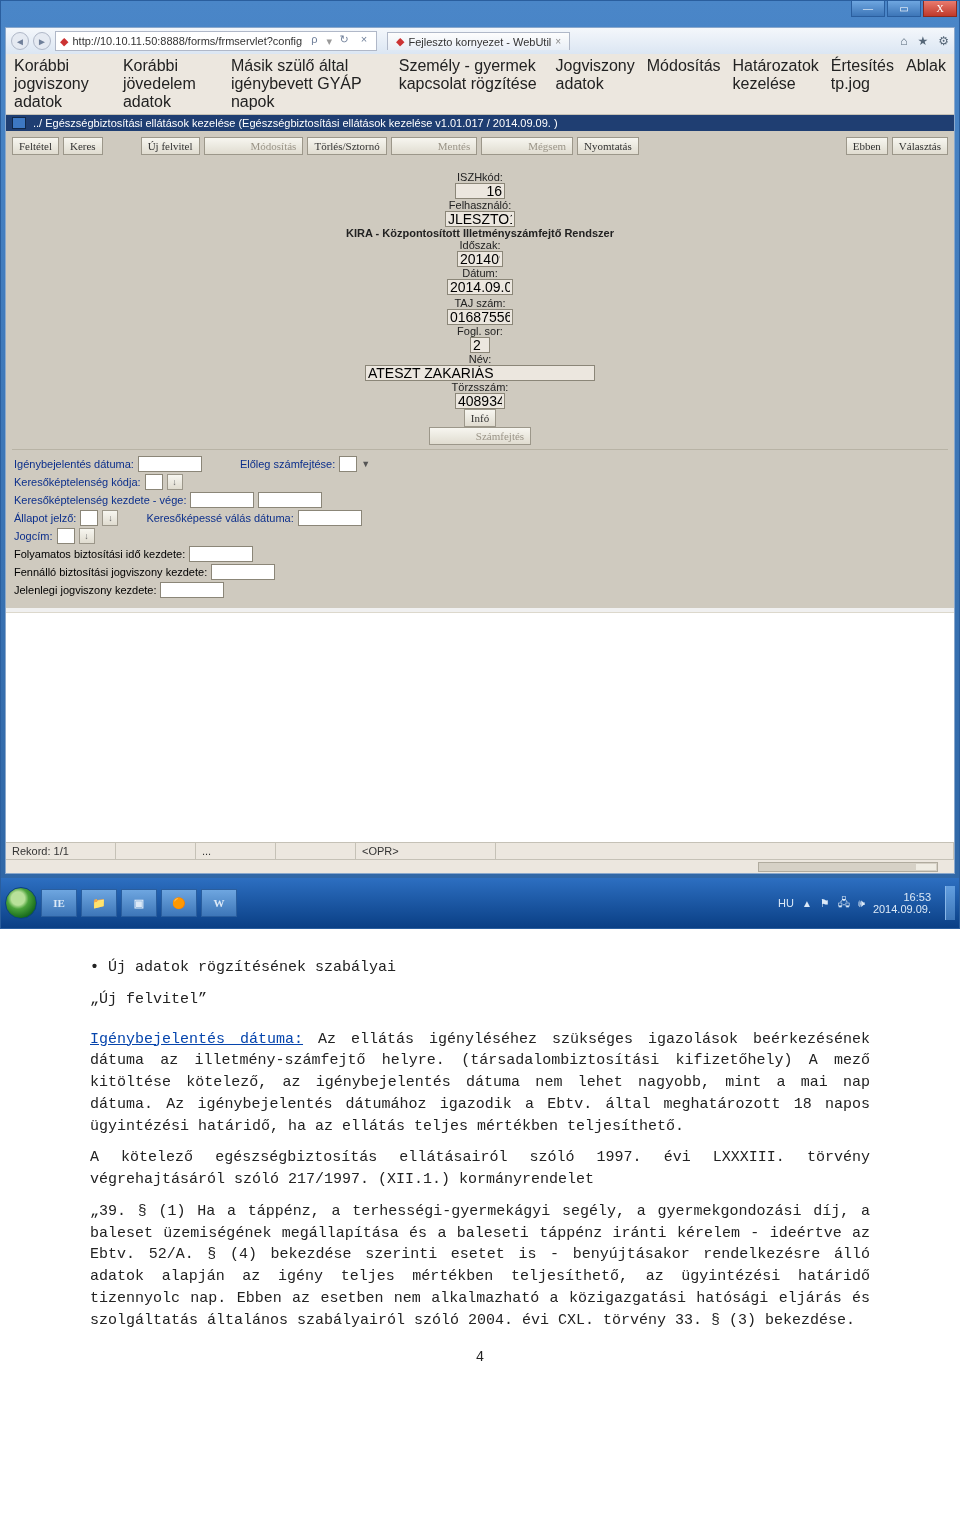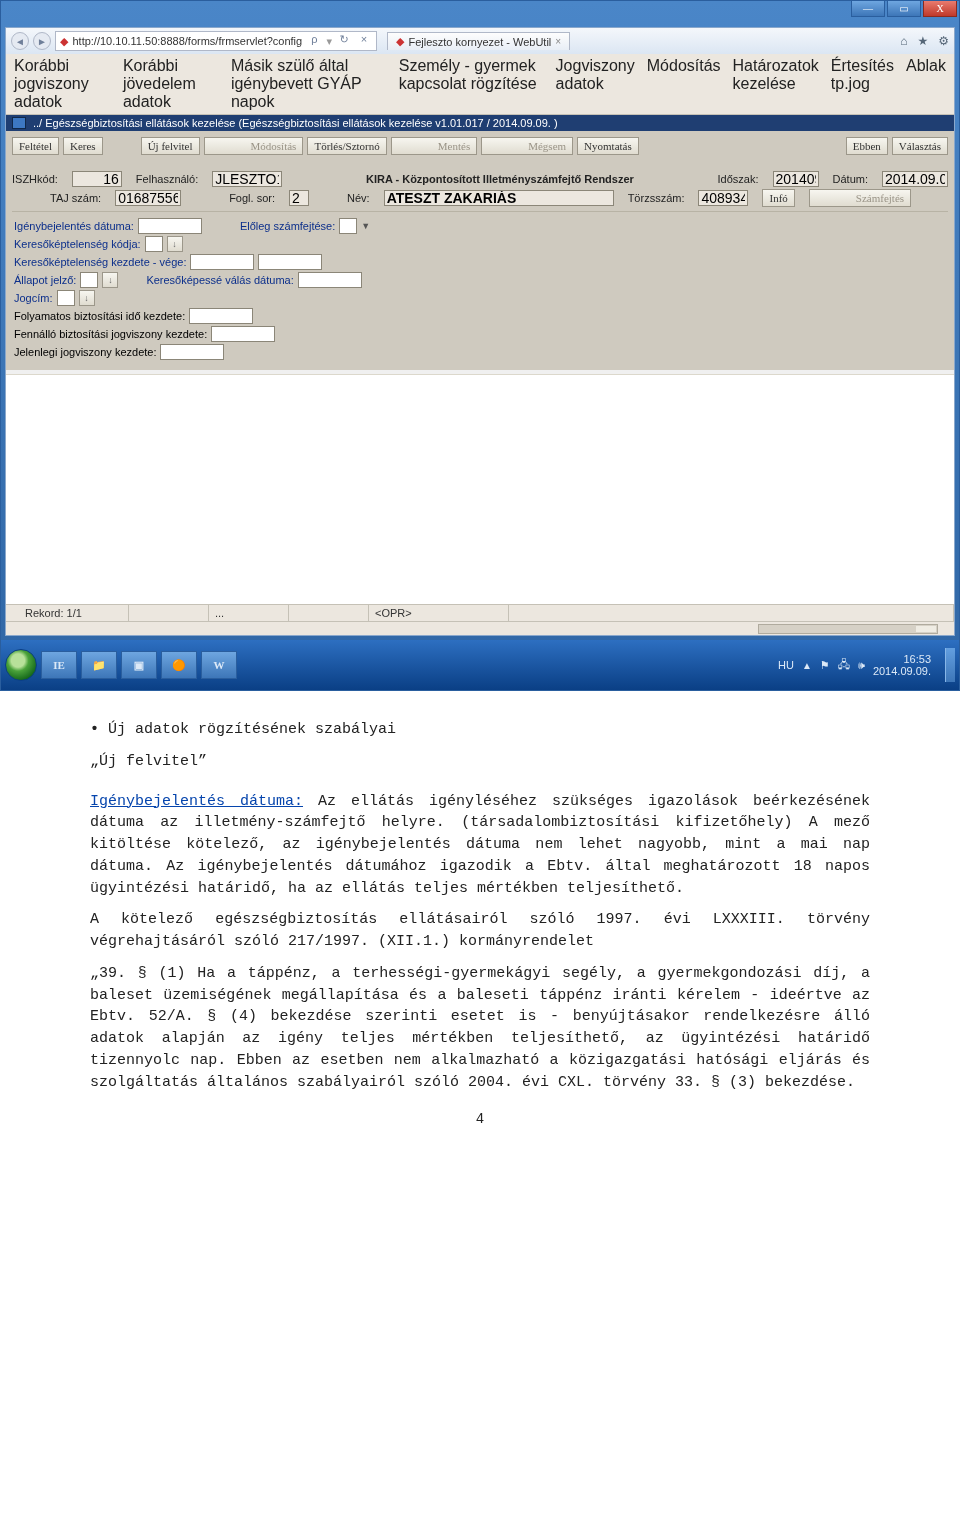--- a/index.html
+++ b/index.html
@@ -26,32 +26,32 @@
   
   .app-menubar { background:#ece7df; padding:3px 8px; font-size:16px; color:#222; display:flex; gap:12px; border-bottom:1px solid #c5c1b6; }
   .mdi-title { background:#1f3e72; color:#fff; font-size:11px; padding:2px 6px; display:flex; align-items:center; gap:7px;}
   .mdi-title .ticon{ width:14px; height:12px; background:#3d78c3; border:1px solid #10284a; display:inline-block;}
   .form-area { background:#cfcabf; padding:6px 6px 2px 6px; }
   .btnbar { display:flex; gap:4px; margin-bottom:16px; }
   .flexgap { flex:0 0 30px; }
   .fbtn { height:18px; font:11px Tahoma; padding:0 6px; background:linear-gradient(#f7f6f0,#e0dcd0);
           border:1px solid #9c978a; color:#333; }
   .fbtn.disabled { color:#9a9487;padding-left:46px; }
-  .field-row { display:flex; align-items:center; gap:14px; margin:2px 0; font-size:11px; color:#222; }
+  .field-row { display:flex; align-items:center; gap:0; margin:2px 0; font-size:11px; color:#222;flex-direction:column; }
   .field-row .lbl { color:#222; white-space:nowrap; }
   .txt { height:16px; border:1px solid #8b8678; background:#fff; font-size:14px; padding:0 2px; }
   .txt.ro { background:#ece7df; }
   .bluelbl { color:#0c2f8b; font-size:11px; white-space:nowrap; }
 
   .sub-panel { background:#cfcabf; border-top:1px solid #b8b3a5; margin-top:4px; padding:4px 2px 6px 2px; }
   .sub-row { display:flex; align-items:center; gap:4px; margin:2px 0; font-size:11px; }
   .smallbtn { width:16px; height:16px; background:linear-gradient(#f7f6f0,#e0dcd0); border:1px solid #9c978a; font-size:9px; line-height:14px; text-align:center; color:#666;}
   .whitespace { height:230px; background:#fff; border-top:1px solid #dcd8cc; margin-top:4px; position:relative;}
   .scroll-nub { position:absolute; right:0; top:calc(50% - 20px); width:8px; height:40px; }
-  .statusbar { background:#ece7df; border-top:1px solid #c5c1b6; display:flex; font-size:11px; color:#333;padding-left:13px; }
+  .statusbar { background:#ece7df; border-top:1px solid #c5c1b6; display:flex; font-size:11px; color:#333; }
   .statusbar > div { border-right:1px solid #c5c1b6; padding:2px 6px; }
   .status-rec { width:110px; } .status-empty{ width:80px; } .status-opr{ flex:0 0 auto; width:140px;}
 
   .ie-bottom-scroll { height:14px; background:#ece7df; border-top:1px solid #c5c1b6; position:relative;}
   .hscroll { position:absolute; right:16px; top:2px; width:180px; height:10px; background:#d6d1c6; border:1px solid #b0ab9e;}
   .hscroll .thumb{ position:absolute; right:1px; top:1px; width:20px; height:6px; background:#efece3;}
 
   
   .taskbar { height:50px; background:linear-gradient(#2d6fc1,#0a3f85); display:flex; align-items:center; padding:0 4px; }
   .start { width:32px; height:32px; border-radius:50%; background:radial-gradient(circle at 40% 35%,#b8e19a 0 25%,#4aa23a 40%,#0d5f16 80%); border:1px solid #0a3f85;}
@@ -155,21 +155,21 @@
 
         <div class="field-row">
           <span style="width:24px"></span>
           <span class="lbl">TAJ szám:</span>
           <input class="txt ro" style="width: 66px;" value="016875564">
           <span style="width:20px"></span>
           <span class="lbl">Fogl. sor:</span>
           <input class="txt ro" style="width: 20px;" value="2">
           <span style="width:10px"></span>
           <span class="lbl">Név:</span>
-          <input class="txt ro" style="width: 230px; font-weight: bold;" value="ATESZT ZAKARIÁS">
+          <input class="txt ro" style="width: 230px;" value="ATESZT ZAKARIÁS">
           <span class="lbl">Törzsszám:</span>
           <input class="txt ro" style="width: 50px;" value="408934">
           <button class="fbtn">Infó</button>
           <button class="fbtn disabled">Számfejtés</button>
         </div>
 
         <div class="sub-panel">
           <div class="sub-row">
             <span class="bluelbl">Igénybejelentés dátuma:</span>
             <input class="txt" style="width: 64px;">

